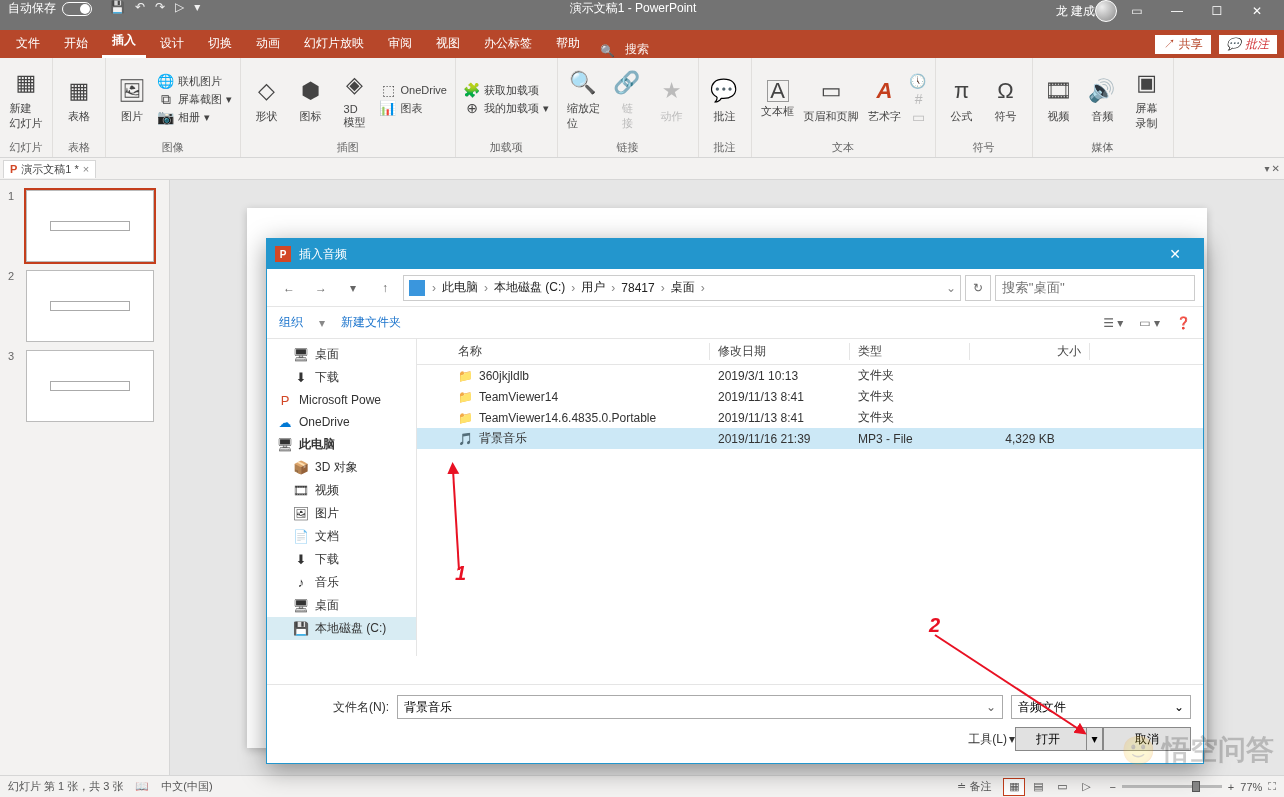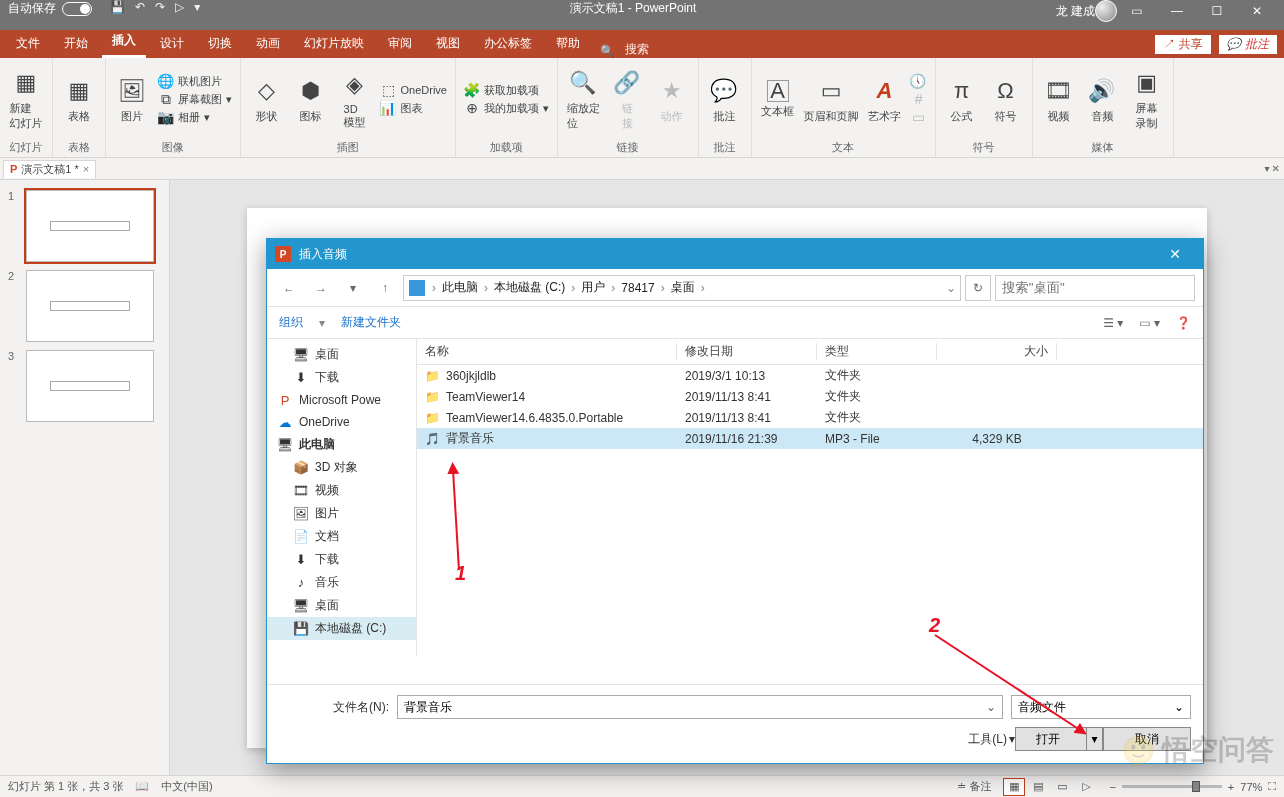--- a/index.html
+++ b/index.html
@@ -80,21 +80,21 @@
 .dlg-tree .item.selected { background:#d8ecf3; }
 .dlg-tree .ficon { width:16px; height:16px; display:inline-flex; align-items:center; justify-content:center; font-size:13px;}
 .dlg-list { flex:1; display:flex; flex-direction:column; }
 .dlg-list .hdr { display:flex; border-bottom:1px solid #e5e5e5; height:26px; align-items:center; font-size:12px; color:#444;}
 .dlg-list .hdr .col { padding:0 8px; border-right:1px solid #e5e5e5;}
 .dlg-list .rows { overflow:auto; }
 .dlg-list .row { display:flex; height:21px; align-items:center; font-size:12px; color:#333;}
 .dlg-list .row.selected { background:#cce8f6; }
 .dlg-list .row .cell { padding:0 8px; white-space:nowrap; overflow:hidden; }
 .dlg-list .row .cell.first { display:flex; align-items:center; gap:6px;}
-.col-name { width:260px; }
+.col-name { width:260px;margin-left:33px; }
 .col-date { width:140px; }
 .col-type { width:120px; }
 .col-size { width:120px; text-align:right;}
 .folder-icon { color:#f8d775; }
 .mp3-icon { color:#0a8043; }
 .dlg-bottom { border-top:1px solid #e5e5e5; padding:10px 12px 12px 12px; display:flex; flex-direction:column; gap:8px;margin-top:28px;}
 .dlg-bottom .row1 { display:flex; align-items:center; gap:8px;}
 .dlg-bottom .label-fn { width:110px; text-align:right; color:#333;}
 .dlg-bottom .fn-input { flex:1; height:24px; border:1px solid #aaa; padding:0 6px; display:flex; align-items:center; justify-content:space-between;}
 .dlg-bottom .fn-input .arrow { color:#666;}

